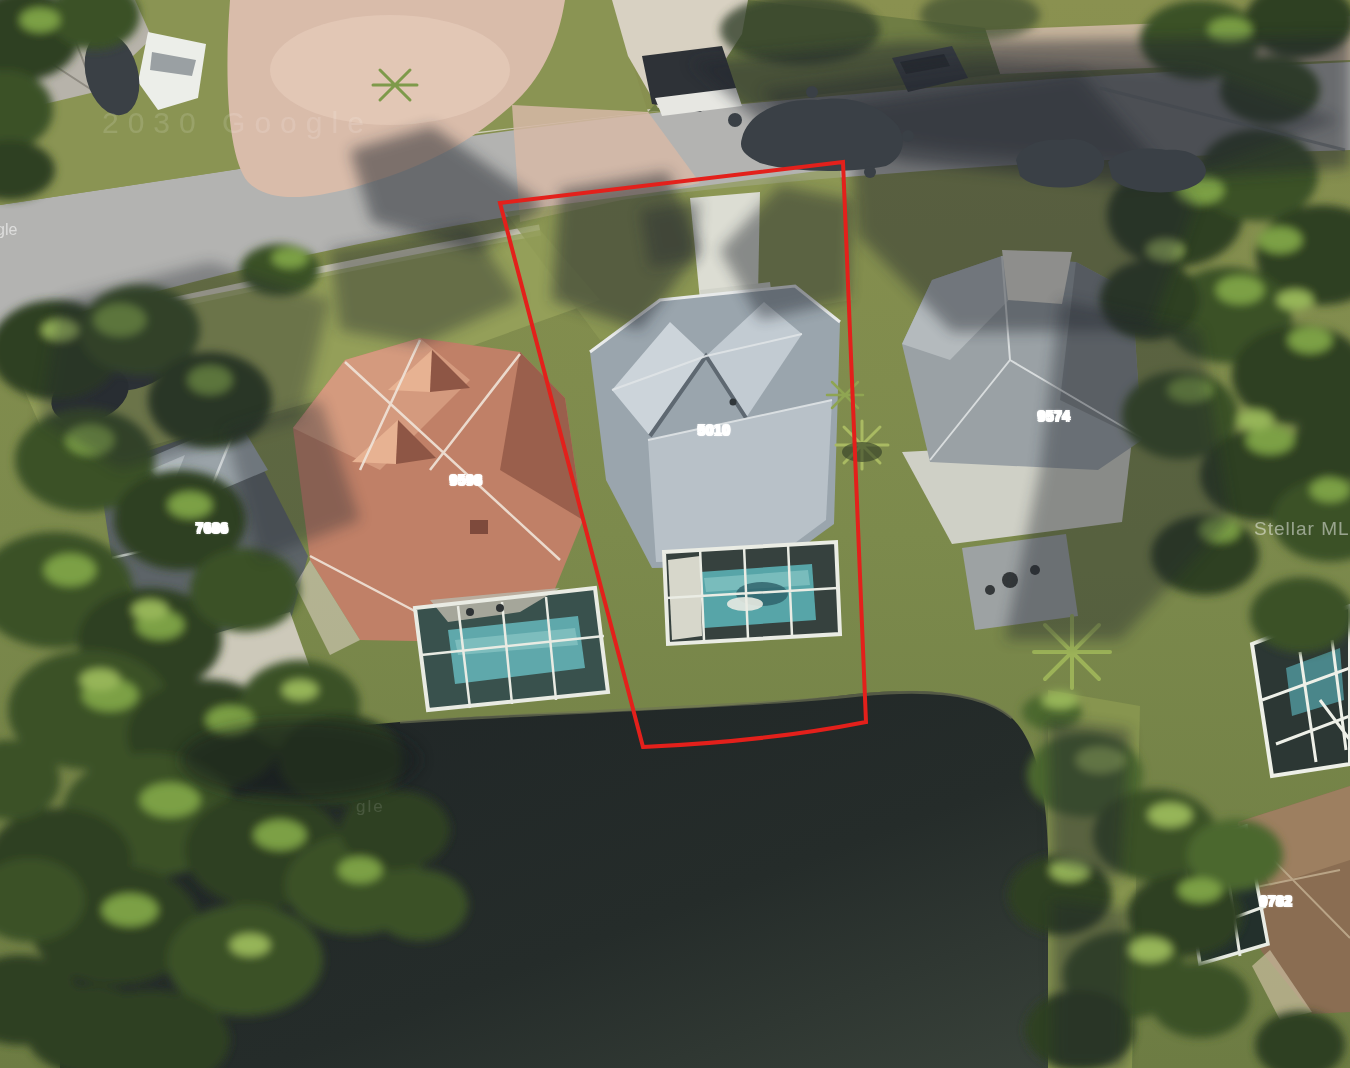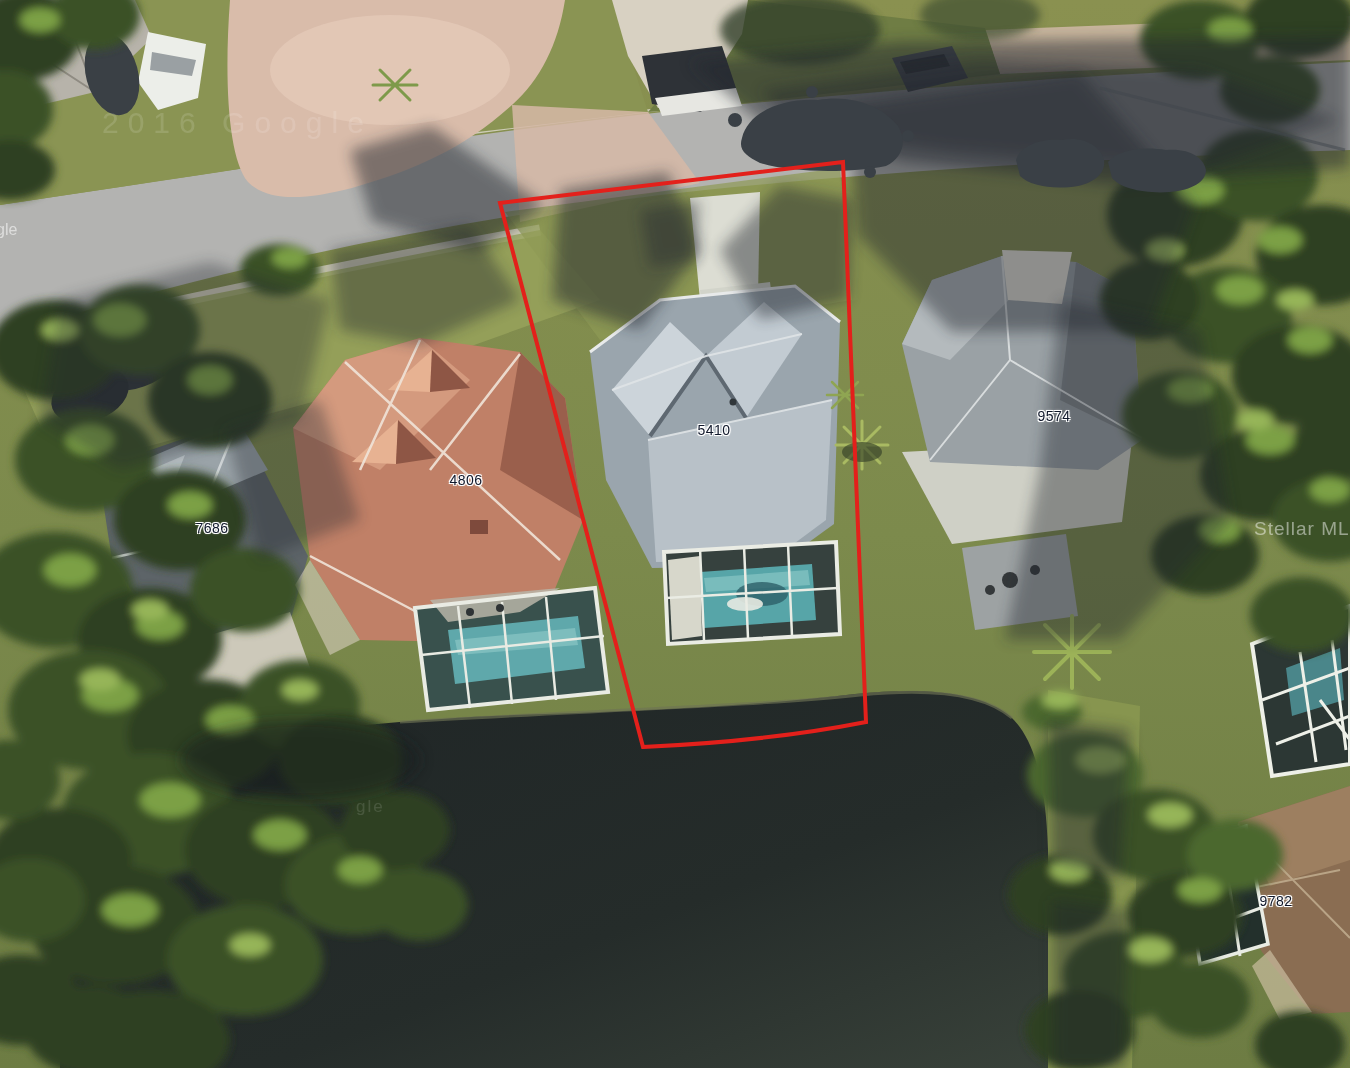--- a/index.html
+++ b/index.html
@@ -3,21 +3,21 @@
 <meta charset="utf-8">
 <style>
   html,body{margin:0;padding:0;}
   body{
     width:1350px;height:1068px;position:relative;overflow:hidden;
     background:#76834a;font-family:"Liberation Sans",sans-serif;
   }
   #scene{position:absolute;left:0;top:0;width:1350px;height:1068px;}
   .parcel-label{
     position:absolute;transform:translate(-50%,-50%);
-    font-size:14px;font-weight:400;letter-spacing:.5px;color:#0f172a;white-space:nowrap;
+    font-size:14px;font-weight:700;letter-spacing:.5px;color:#ffffff;white-space:nowrap;
     text-shadow:-1px -1px 0 #fff,1px -1px 0 #fff,-1px 1px 0 #fff,1px 1px 0 #fff,0 0 3px #fff;
   }
   .wm{position:absolute;color:#ffffff;white-space:nowrap;pointer-events:none;}
   #wm-google-top{left:102px;top:106px;font-size:30px;opacity:.13;letter-spacing:9px;}
   #wm-gle-left{left:-4px;top:221px;font-size:16px;opacity:.55;}
   #wm-gle-lake{left:356px;top:797px;font-size:17px;opacity:.12;letter-spacing:2px;}
   #wm-stellar{left:1254px;top:518px;font-size:19px;opacity:.48;letter-spacing:1px;}
 </style>
 </head>
 <body>
@@ -328,23 +328,23 @@
         <circle class="bb" cx="812" cy="92" r="6"></circle>
     <path class="bb" d="M1016,160 C1020,146 1040,138 1062,140 C1084,136 1100,146 1104,160 C1106,172 1096,182 1078,186 C1054,190 1030,186 1020,176 Z"></path>
     <path class="bb" d="M1108,162 C1118,150 1142,146 1166,150 C1190,148 1204,158 1206,170 C1206,182 1192,190 1170,192 C1144,194 1120,188 1112,178 Z"></path>
   </g>
 
   <path d="M500,203 L843,162 L866,722 C790,737 710,744 643,747 Z" fill="none" stroke="#e3201b" stroke-width="4" stroke-linejoin="miter"></path>
 </svg>
 
   
   <div class="parcel-label" style="left:212px;top:528px">7686</div>
-  <div class="parcel-label" style="left:466px;top:480px">4806</div>
-  <div class="parcel-label" style="left:714px;top:430px">5410</div>
+  <div class="parcel-label" style="left:466px;top:480px">9598</div>
+  <div class="parcel-label" style="left:714px;top:430px">5010</div>
   <div class="parcel-label" style="left:1054px;top:416px">9574</div>
   <div class="parcel-label" style="left:1276px;top:901px">9782</div>
 
   
-  <div class="wm" id="wm-google-top">2016 Google</div>
+  <div class="wm" id="wm-google-top">2030 Google</div>
   <div class="wm" id="wm-gle-left">gle</div>
   <div class="wm" id="wm-gle-lake">gle</div>
   <div class="wm" id="wm-stellar">Stellar MLS</div>
 </div>
 
 </body></html>

